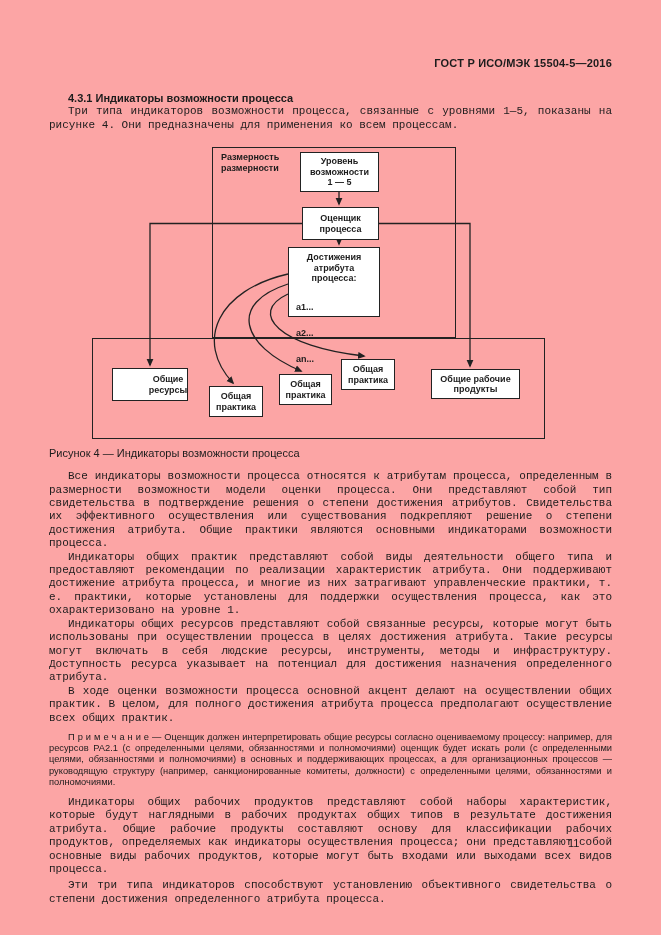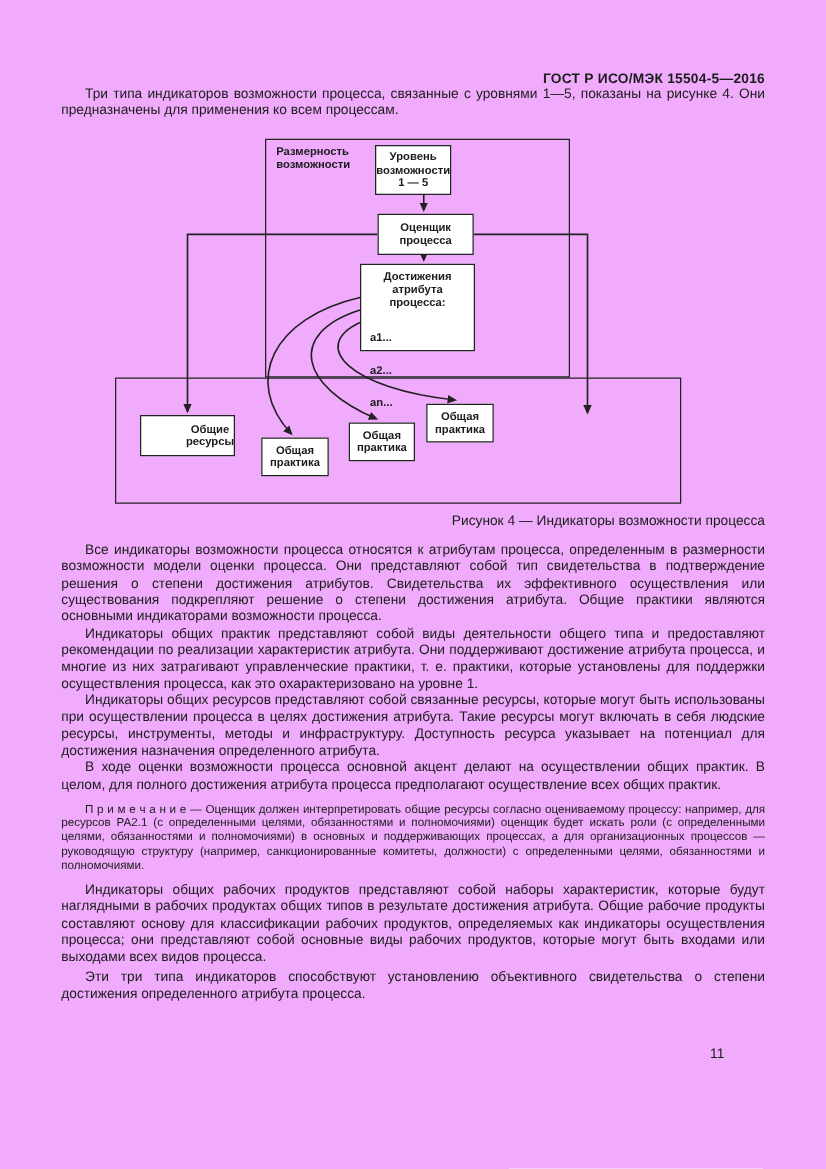--- a/index.html
+++ b/index.html
@@ -1,68 +1,69 @@
 <!DOCTYPE html>
 <html><head>
 <meta charset="utf-8">
 <style>
   * { margin:0; padding:0; box-sizing:border-box; }
   html,body { background:#ffffff; }
   .page {
     position:relative;
     width:661px; height:935px;
-    background:#f0abfc;
+    background:#fca5a5;
     font-family:"Liberation Sans", sans-serif;
     color:#1c1c1c;
     overflow:hidden;
     margin:0 auto;
   }
   .content { position:absolute; left:49px; top:57px; width:563px; }
   .doc-header { text-align:right; font-size:11px; font-weight:bold; letter-spacing:.2px; }
   .section-title { margin-top:23px; font-size:11px; font-weight:bold; text-indent:19px; line-height:13.4px; }
-  p.body-text { font-size:11px; line-height:13.4px; text-align:justify; text-indent:19px; }
+  p.body-text { font-size:11px; line-height:13.4px; text-align:justify; text-indent:19px;font-family:Liberation Mono, monospace; }
   p.note { font-size:9.3px; line-height:11.2px; text-align:justify; text-indent:19px; margin:7px 0 8px; }
   .p-gap { margin-top:3px; }
-  .figure-caption { text-align:right; font-size:11px; margin:6px 0 11px; }
+  .figure-caption { text-align:left; font-size:11px; margin:6px 0 11px; }
 
   
   .diagram { position:relative; width:455px; height:296px; margin:13px 0 0 41px; }
   .frame { position:absolute; border:1.3px solid #222; z-index:1; background:transparent; }
   .frame-top { left:122px; top:2px; width:244px; height:191px; }
   .frame-bottom { left:2px; top:193px; width:453px; height:101px; }
   .connectors { position:absolute; left:0; top:0; z-index:2; }
   .dbox {
     position:absolute; z-index:3;
     border:1.3px solid #222; background:#fff;
     display:flex; align-items:center; justify-content:center;
     text-align:center; font-size:9px; font-weight:bold; line-height:10.5px;
     white-space:pre-line;
   }
   .dim-label { position:absolute; z-index:3; left:131px; top:7px; font-size:9px; font-weight:bold; line-height:10.5px; white-space:pre-line; text-align:left; }
-  .level-box { left:210px; top:7px; width:61px; height:40px; }
+  .level-box { left:210px; top:7px; width:79px; height:40px; }
   .attribute-box { left:212px; top:62px; width:77px; height:33px; }
   .achievement-box { left:198px; top:102px; width:92px; height:70px; flex-direction:column; align-items:stretch; justify-content:flex-start; padding:4px 5px 2px; }
   .ach-title { margin-bottom:2px; }
   .ach-item { text-align:left; padding-left:2px; line-height:10px;margin-top:16px; }
   .resources-box { left:22px; top:223px; width:76px; height:33px;padding-left:36px; }
   .practice-box-1 { left:119px; top:241px; width:54px; height:31px; }
   .practice-box-2 { left:189px; top:229px; width:53px; height:31px; }
   .practice-box-3 { left:251px; top:214px; width:54px; height:31px; }
   .products-box { left:341px; top:224px; width:89px; height:30px; }
 
   .page-number { position:absolute; left:568px; top:837px; font-size:11px; }
 </style>
 </head>
 <body>
 
 <div class="page">
   <div class="content">
 
     <div class="doc-header">ГОСТ Р ИСО/МЭК 15504-5—2016</div>
 
+    <div class="section-title">4.3.1 Индикаторы возможности процесса</div>
     <p class="body-text">Три типа индикаторов возможности процесса, связанные с уровнями 1—5, показаны на рисунке 4. Они предназначены для применения ко всем процессам.</p>
 
     <div class="diagram">
       <div class="frame frame-top"></div>
       <div class="frame frame-bottom"></div>
 
       <svg class="connectors" width="455" height="296" viewBox="0 0 455 296">
         <defs>
           <marker id="arrow" viewBox="0 0 10 10" refX="7" refY="5" markerWidth="6.5" markerHeight="6.5" orient="auto-start-reverse">
             <path d="M 0 1 L 9 5 L 0 9 z" fill="#222"></path>
@@ -73,21 +74,21 @@
           <path d="M 249 95 L 249 99" marker-end="url(#arrow)"></path>
           <path d="M 212 78.5 L 60 78.5 L 60 220" marker-end="url(#arrow)"></path>
           <path d="M 289 78.5 L 380 78.5 L 380 221" marker-end="url(#arrow)"></path>
           <path d="M 198 129 C 128 145, 104 196, 143 238" marker-end="url(#arrow)"></path>
           <path d="M 198 139 C 139 158, 150 200, 211 226" marker-end="url(#arrow)"></path>
           <path d="M 198 149 C 157 168, 190 202, 274 211" marker-end="url(#arrow)"></path>
         </g>
       </svg>
 
       <div class="dim-label">Размерность
-возможности</div>
+размерности</div>
 
       <div class="dbox level-box">Уровень
 возможности
 1 — 5</div>
       <div class="dbox attribute-box">Оценщик
 процесса</div>
 
       <div class="dbox achievement-box">
         <div class="ach-title">Достижения
 атрибута процесса:</div>
@@ -97,20 +98,22 @@
       </div>
 
       <div class="dbox resources-box">Общие
 ресурсы</div>
       <div class="dbox practice-box-1">Общая
 практика</div>
       <div class="dbox practice-box-2">Общая
 практика</div>
       <div class="dbox practice-box-3">Общая
 практика</div>
+      <div class="dbox products-box">Общие рабочие
+продукты</div>
     </div>
 
     <div class="figure-caption">Рисунок 4 — Индикаторы возможности процесса</div>
 
     <p class="body-text">Все индикаторы возможности процесса относятся к атрибутам процесса, определенным в размерности возможности модели оценки процесса. Они представляют собой тип свидетельства в подтверждение решения о степени достижения атрибутов. Свидетельства их эффективного осуществления или существования подкрепляют решение о степени достижения атрибута. Общие практики являются основными индикаторами возможности процесса.</p>
     <p class="body-text">Индикаторы общих практик представляют собой виды деятельности общего типа и предоставляют рекомендации по реализации характеристик атрибута. Они поддерживают достижение атрибута процесса, и многие из них затрагивают управленческие практики, т. е. практики, которые установлены для поддержки осуществления процесса, как это охарактеризовано на уровне 1.</p>
     <p class="body-text">Индикаторы общих ресурсов представляют собой связанные ресурсы, которые могут быть использованы при осуществлении процесса в целях достижения атрибута. Такие ресурсы могут включать в себя людские ресурсы, инструменты, методы и инфраструктуру. Доступность ресурса указывает на потенциал для достижения назначения определенного атрибута.</p>
     <p class="body-text">В ходе оценки возможности процесса основной акцент делают на осуществлении общих практик. В целом, для полного достижения атрибута процесса предполагают осуществление всех общих практик.</p>
     <p class="note">П р и м е ч а н и е  —  Оценщик должен интерпретировать общие ресурсы согласно оцениваемому процессу: например, для ресурсов РА2.1 (с определенными целями, обязанностями и полномочиями) оценщик будет искать роли (с определенными целями, обязанностями и полномочиями) в основных и поддерживающих процессах, а для организационных процессов — руководящую структуру (например, санкционированные комитеты, должности) с определенными целями, обязанностями и полномочиями.</p>
     <p class="body-text">Индикаторы общих рабочих продуктов представляют собой наборы характеристик, которые будут наглядными в рабочих продуктах общих типов в результате достижения атрибута. Общие рабочие продукты составляют основу для классификации рабочих продуктов, определяемых как индикаторы осуществления процесса; они представляют собой основные виды рабочих продуктов, которые могут быть входами или выходами всех видов процесса.</p>

